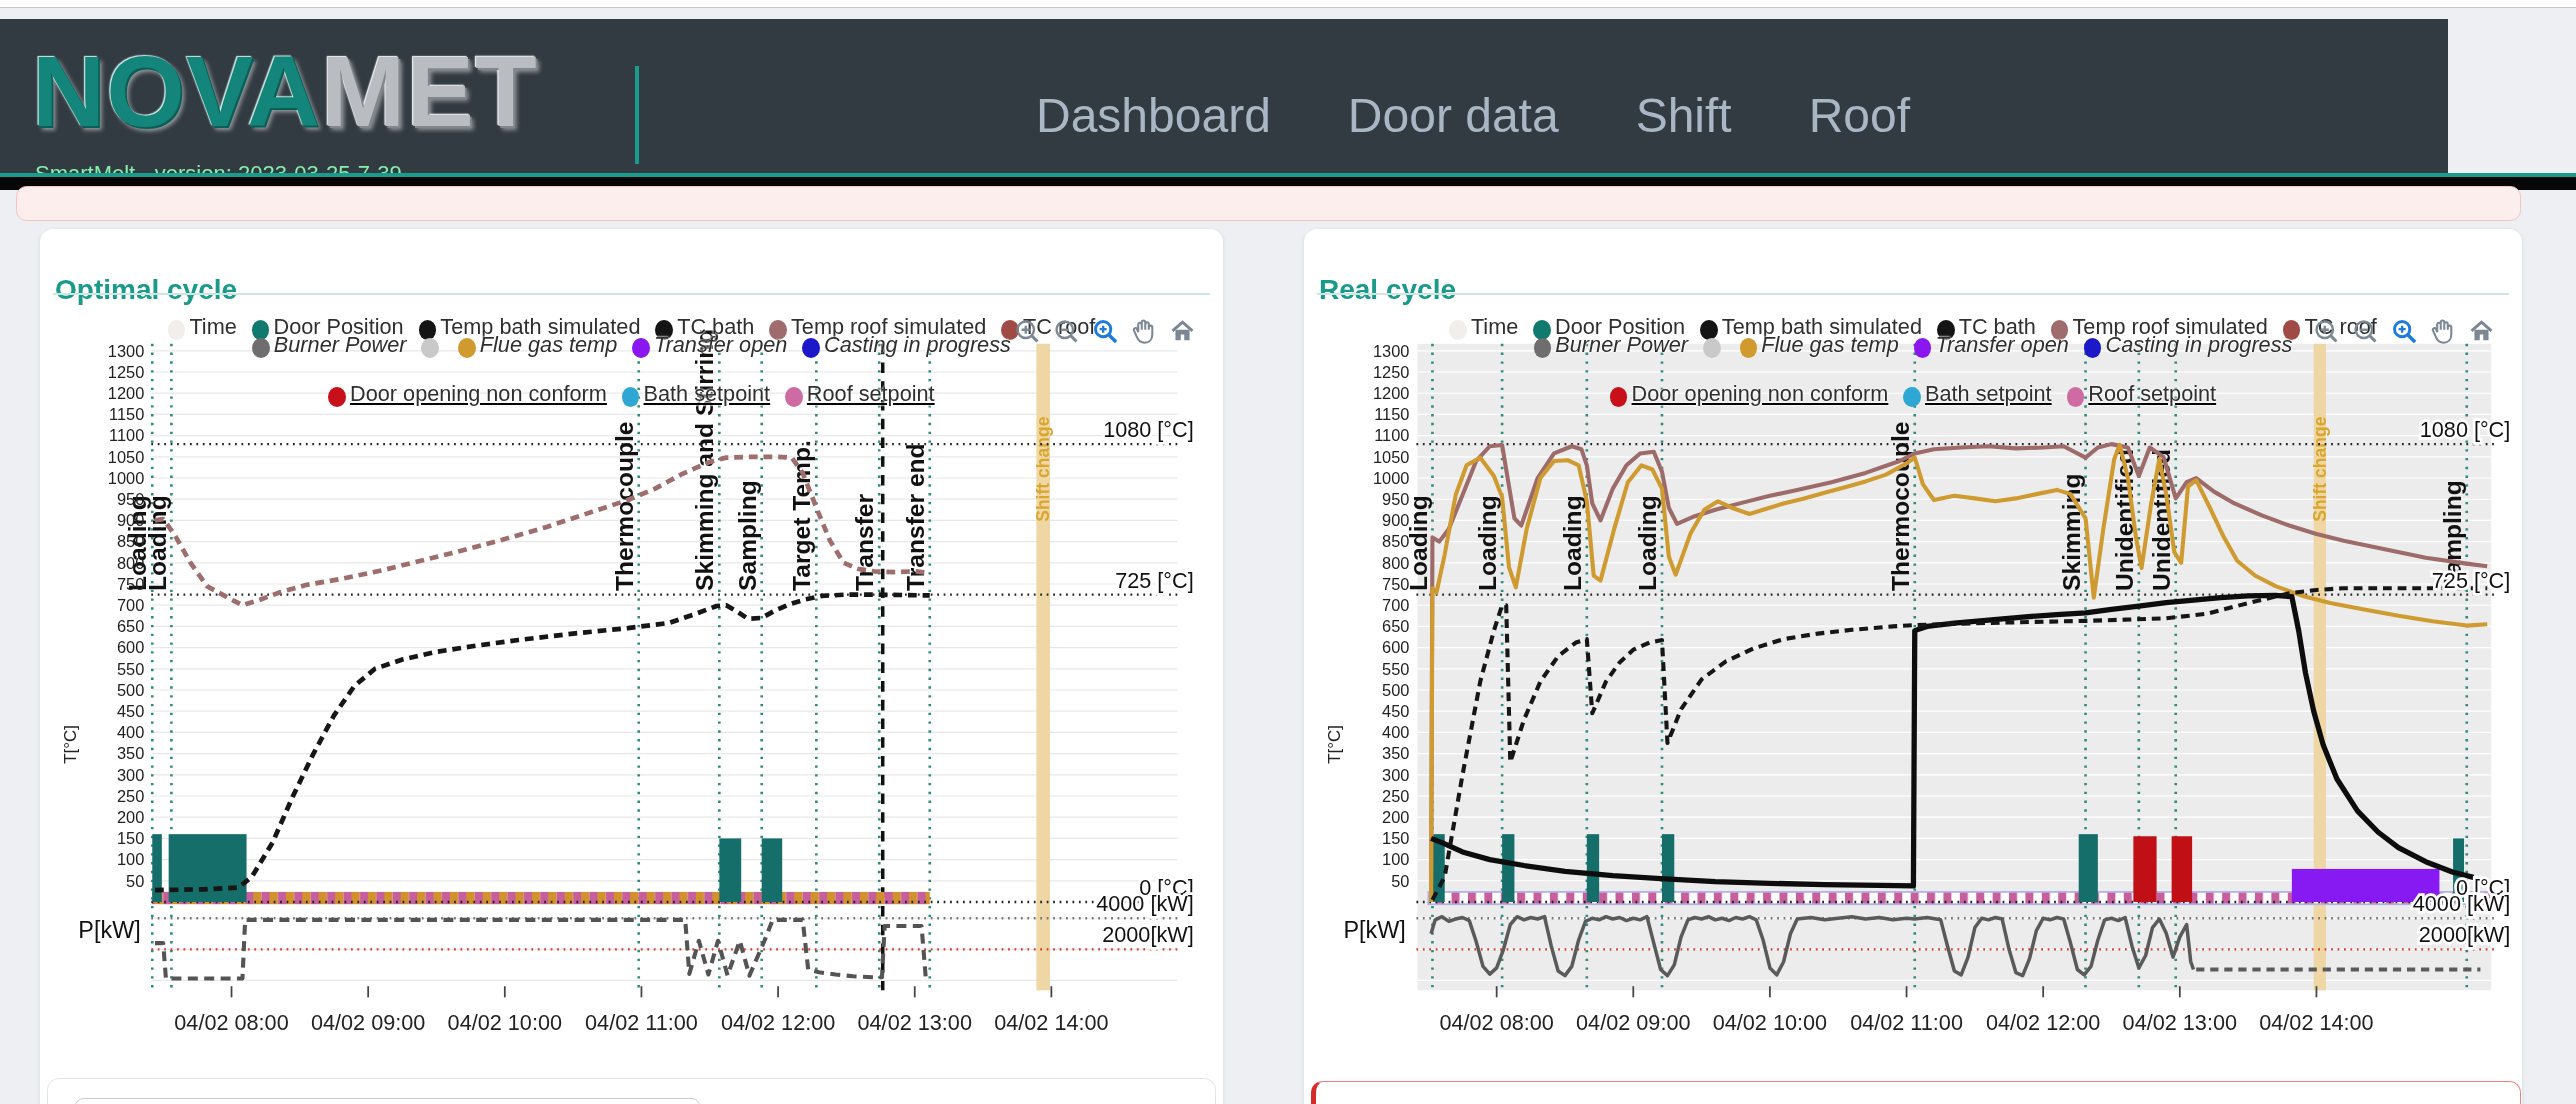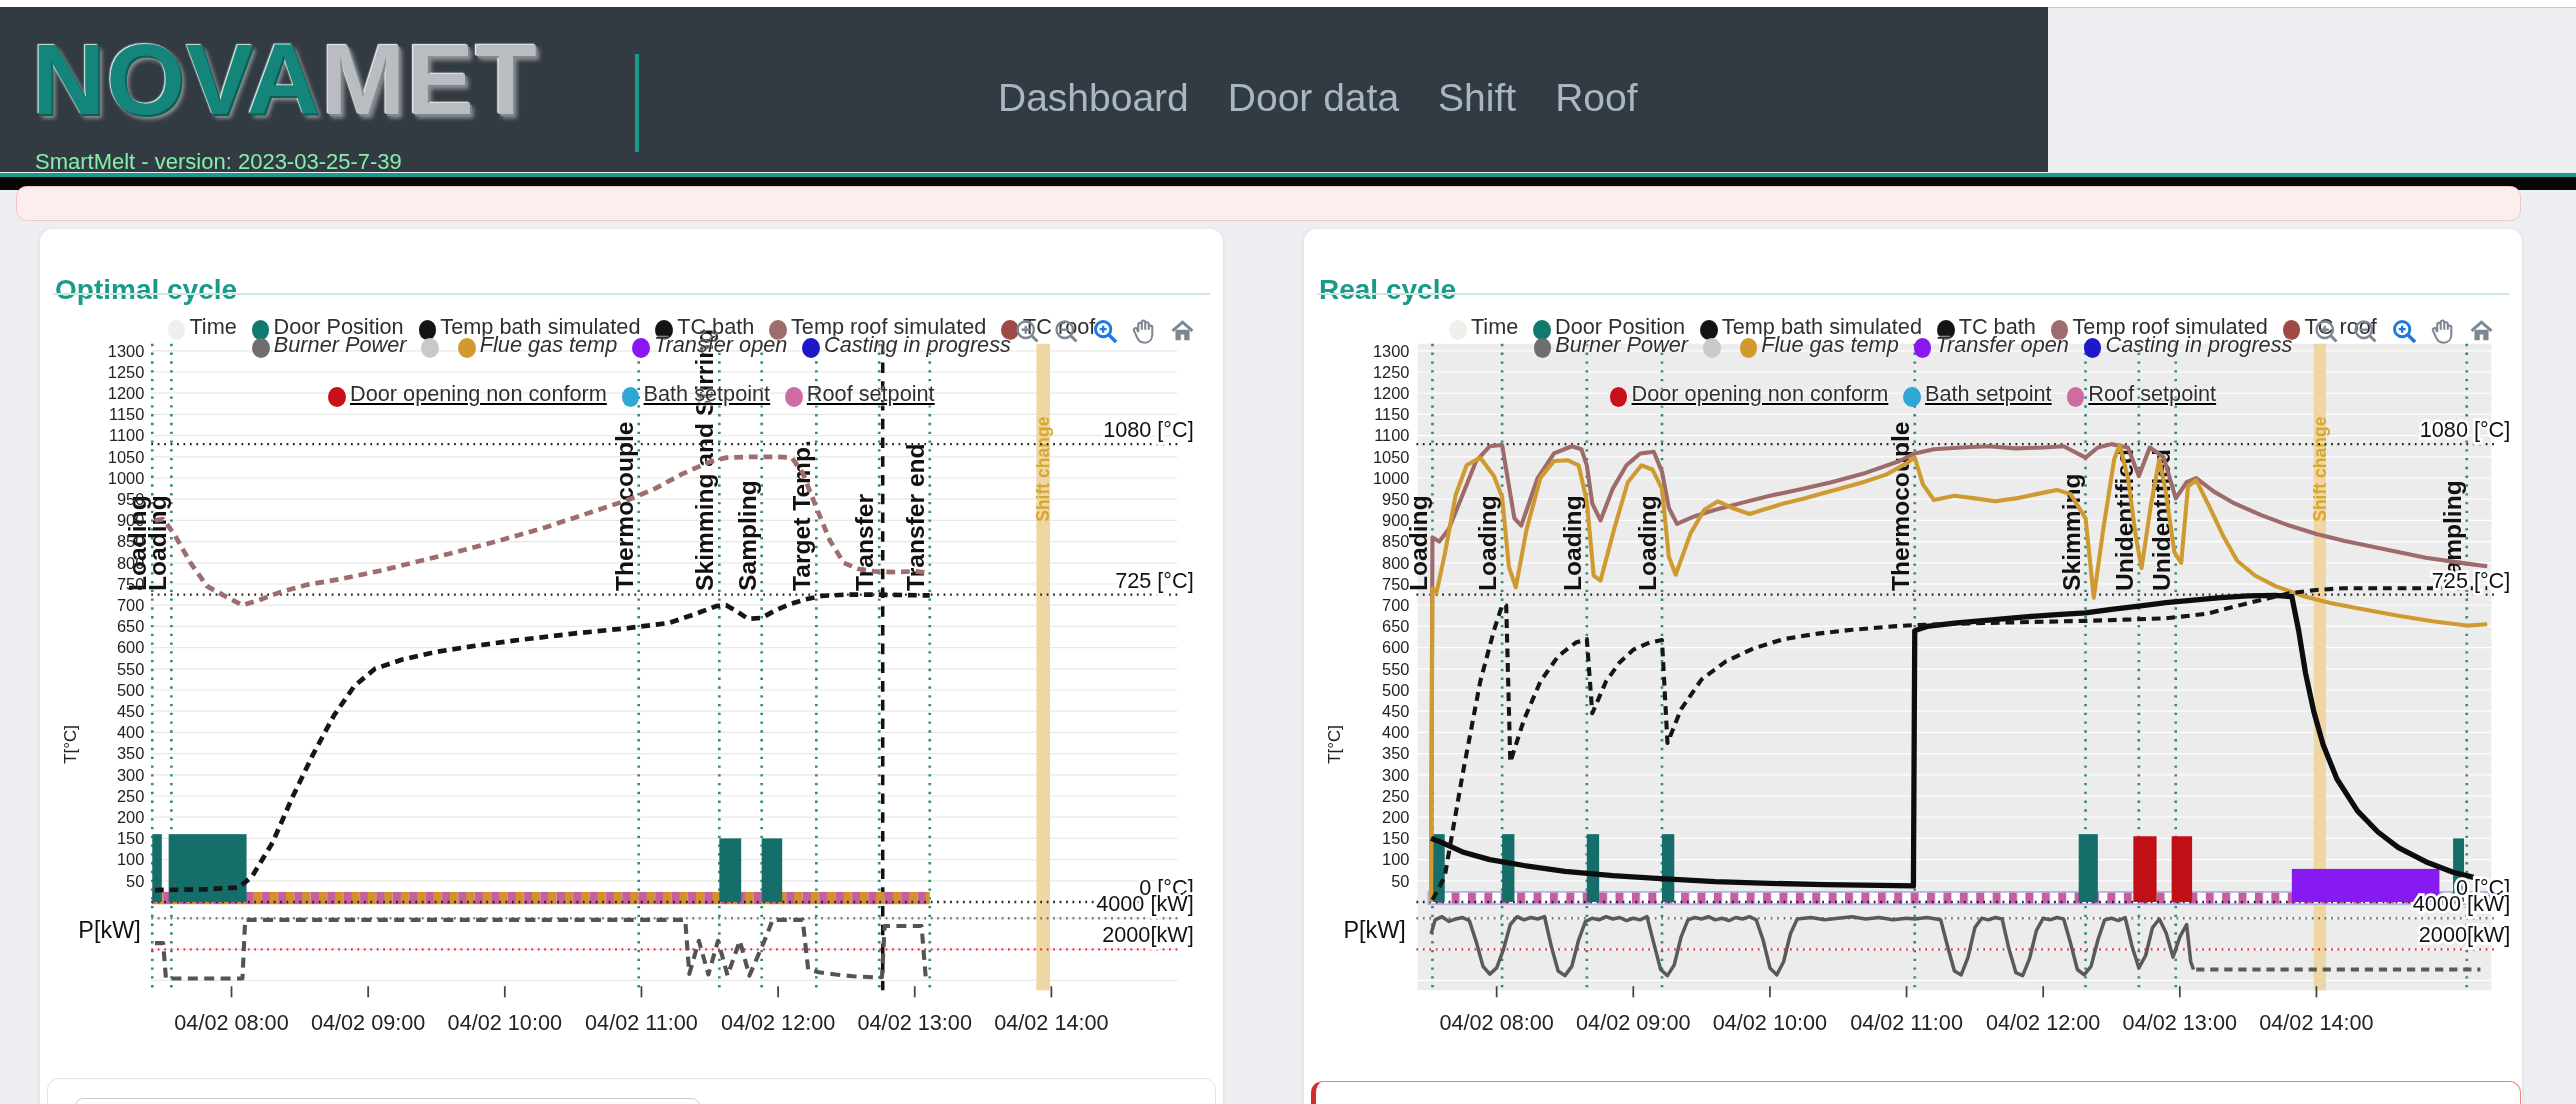--- a/index.html
+++ b/index.html
@@ -1,28 +1,28 @@
 <!DOCTYPE html>
 <html style="font-size:9.4px"><head>
 <meta charset="utf-8">
 <style>
   html,body{margin:0;padding:0;}
   body{width:2576px;height:1104px;position:relative;overflow:hidden;
        background:#edeff2;font-family:"Liberation Sans",sans-serif;}
   .topstrip{position:absolute;left:0;top:0;width:2576px;height:7px;background:#ffffff;border-bottom:1.2px solid #c9c9c9;}
-  .header{position:absolute;left:0;top:7px;width:2048px;height:165px;background:#333b42;}
+  .header{position:absolute;left:0;top:19px;width:2448px;height:165px;background:#333b42;}
   .headerline{position:absolute;left:0;top:173px;width:2576px;height:3.5px;background:#1a9c8c;}
   .blackstrip{position:absolute;left:0;top:177px;width:2576px;height:13px;background:#070707;}
   .logo{position:absolute;left:32px;top:22px;font-size:101px;font-weight:bold;letter-spacing:1.2px;line-height:1;}
   .logo .nova{color:#14857a;text-shadow:1.8px 1.8px 0 #0b5e56, 3.5px 3.5px 4.7px rgba(255,255,255,.5), -1.2px -1.2px 1.2px #d8f5ef;}
   .logo .met{color:#b9bdc2;text-shadow:1.8px 1.8px 0 #83878c, 3.5px 3.5px 4.7px rgba(255,255,255,.45), -1.2px -1.2px 1.2px #ffffff;}
   .logosub{position:absolute;left:35px;top:142px;font-size:22px;color:#86efac;}
   .logodivider{position:absolute;left:635px;top:47px;width:3.5px;height:98px;background:#1a9c8c;}
   .nav{position:absolute;left:998px;top:69px;display:flex;gap:39px;}
-  .nav a{font-size:39px;color:#a9b7c4;text-decoration:none;font-weight:500;}
+  .nav a{font-size:48px;color:#a9b7c4;text-decoration:none;font-weight:500;margin-left:38px;}
   .alertstrip{position:absolute;left:16.4px;top:186px;width:2503px;height:33px;background:#fdeeee;
               border:1.2px solid #f2c4c4;border-radius:10.5px;}
   .panel{position:absolute;top:229px;background:#ffffff;border-radius:13px;box-shadow:0 1.2px 4.7px rgba(30,40,60,.10);}
   #panel-left{left:40px;width:1183px;height:937px;}
   #panel-right{left:1304px;width:1218px;height:937px;}
   .ptitle{position:absolute;left:15px;top:19px;font-size:28px;font-weight:600;color:#199a8a;margin-top:26px;}
   .phr{position:absolute;left:13px;top:64px;right:13px;height:1.8px;background:#cfe6e0;}
   .legend{position:absolute;left:0;width:100%;display:flex;justify-content:center;gap:15px;z-index:5;}
   .lg1{top:85px;} .lg2{top:103px;font-style:italic;} .lg3{top:152px;text-decoration:underline;}
   .lgitem{display:flex;align-items:flex-end;font-size:21.7px;color:#2f2f2f;

